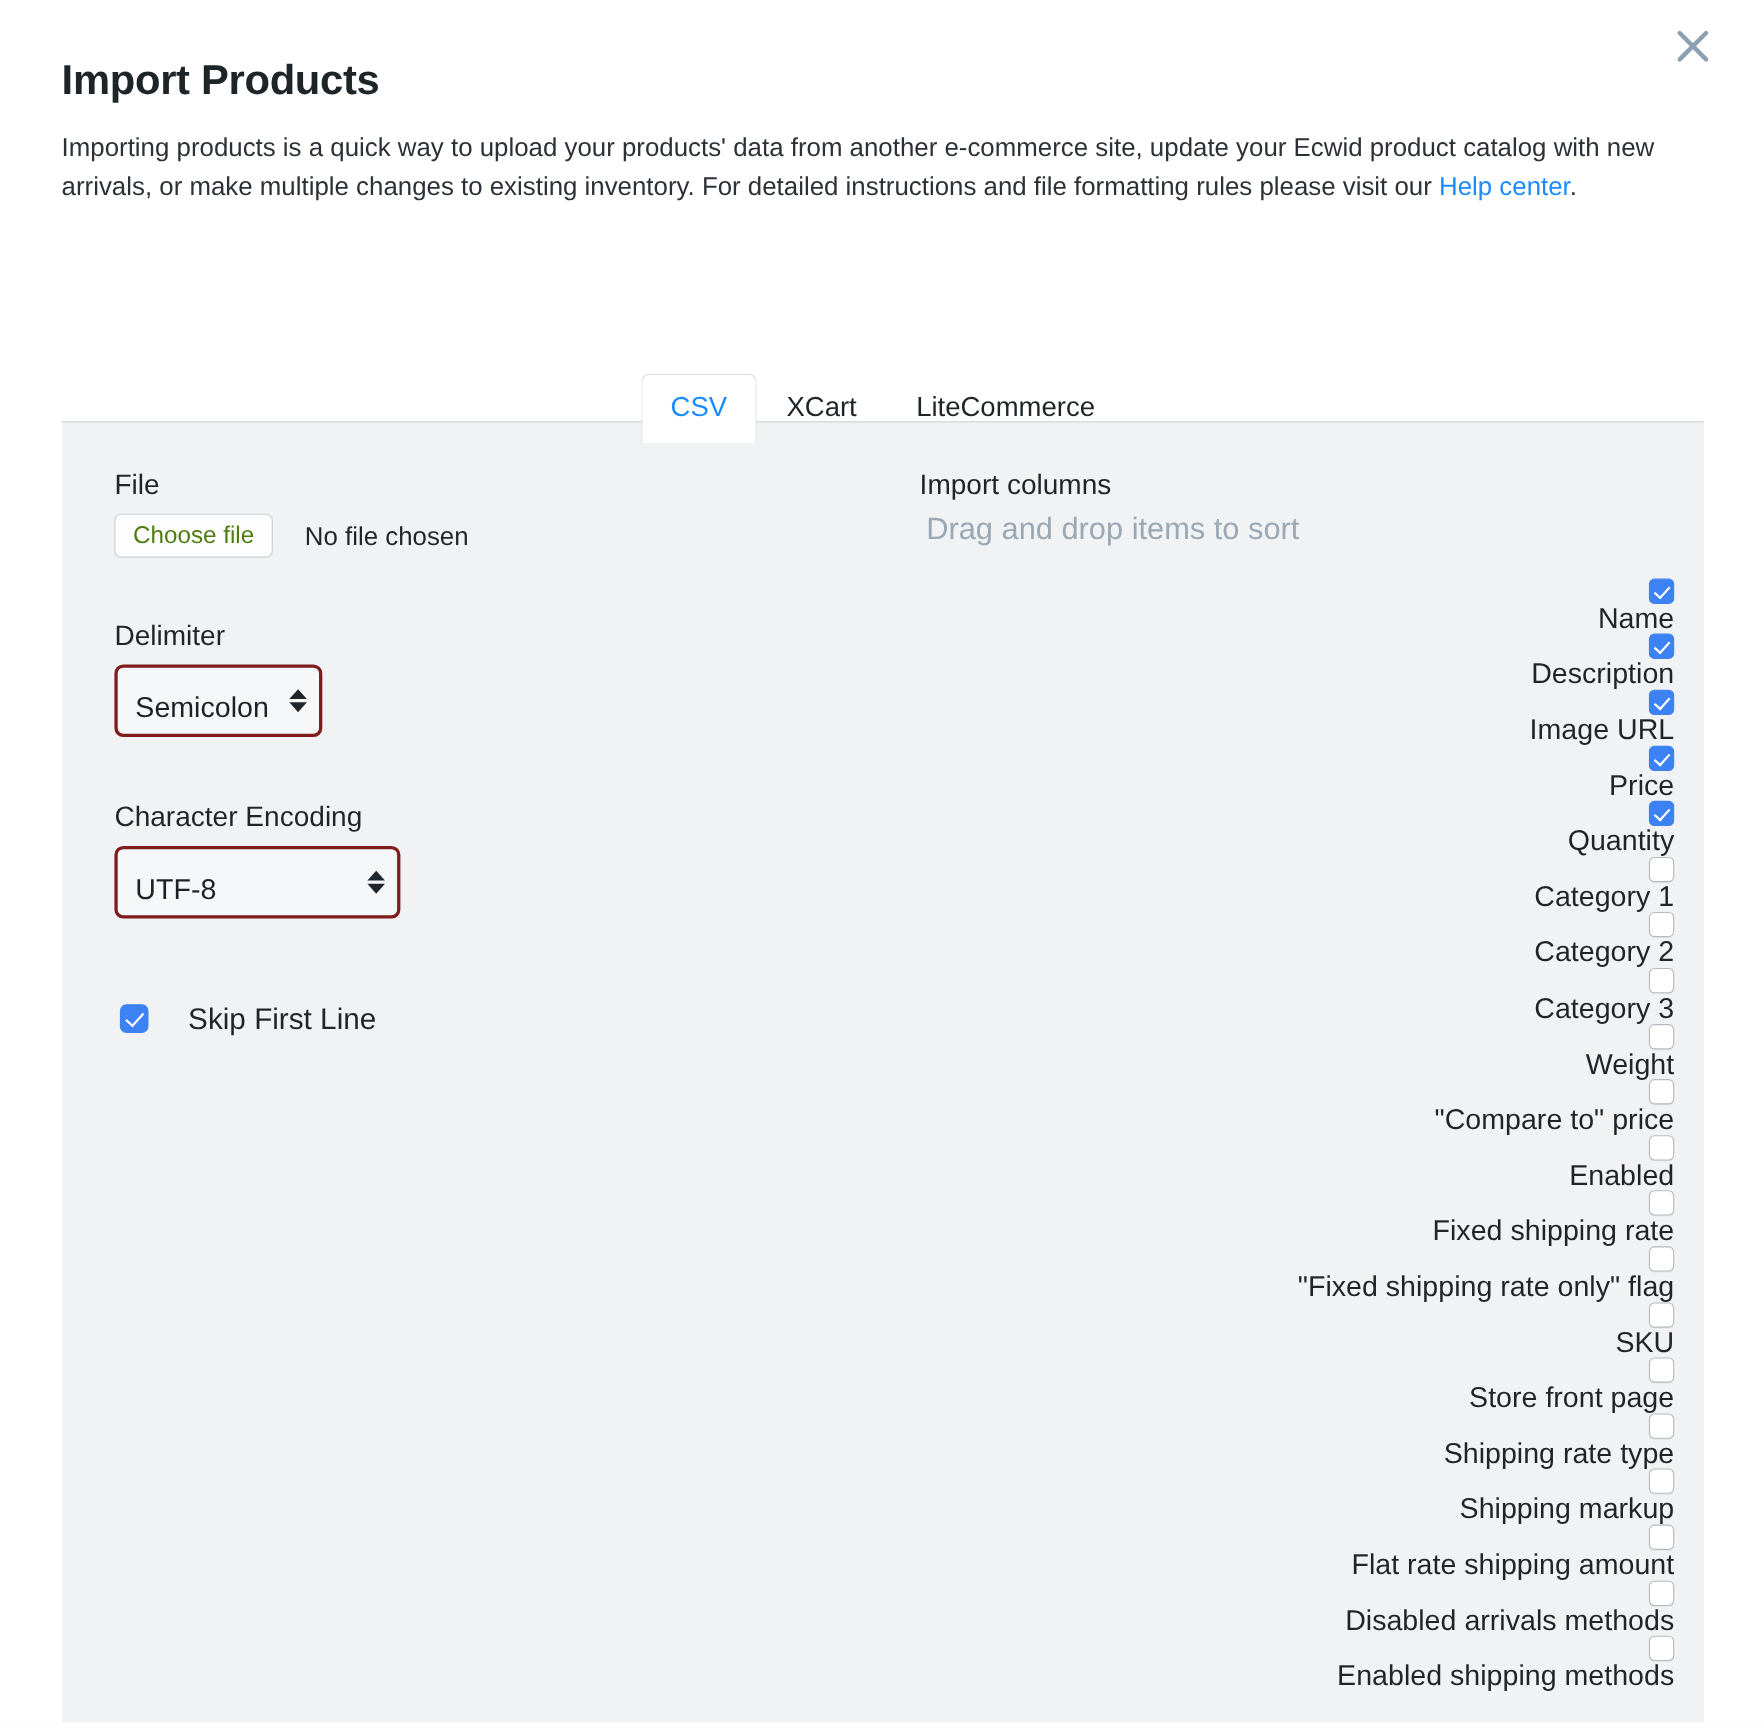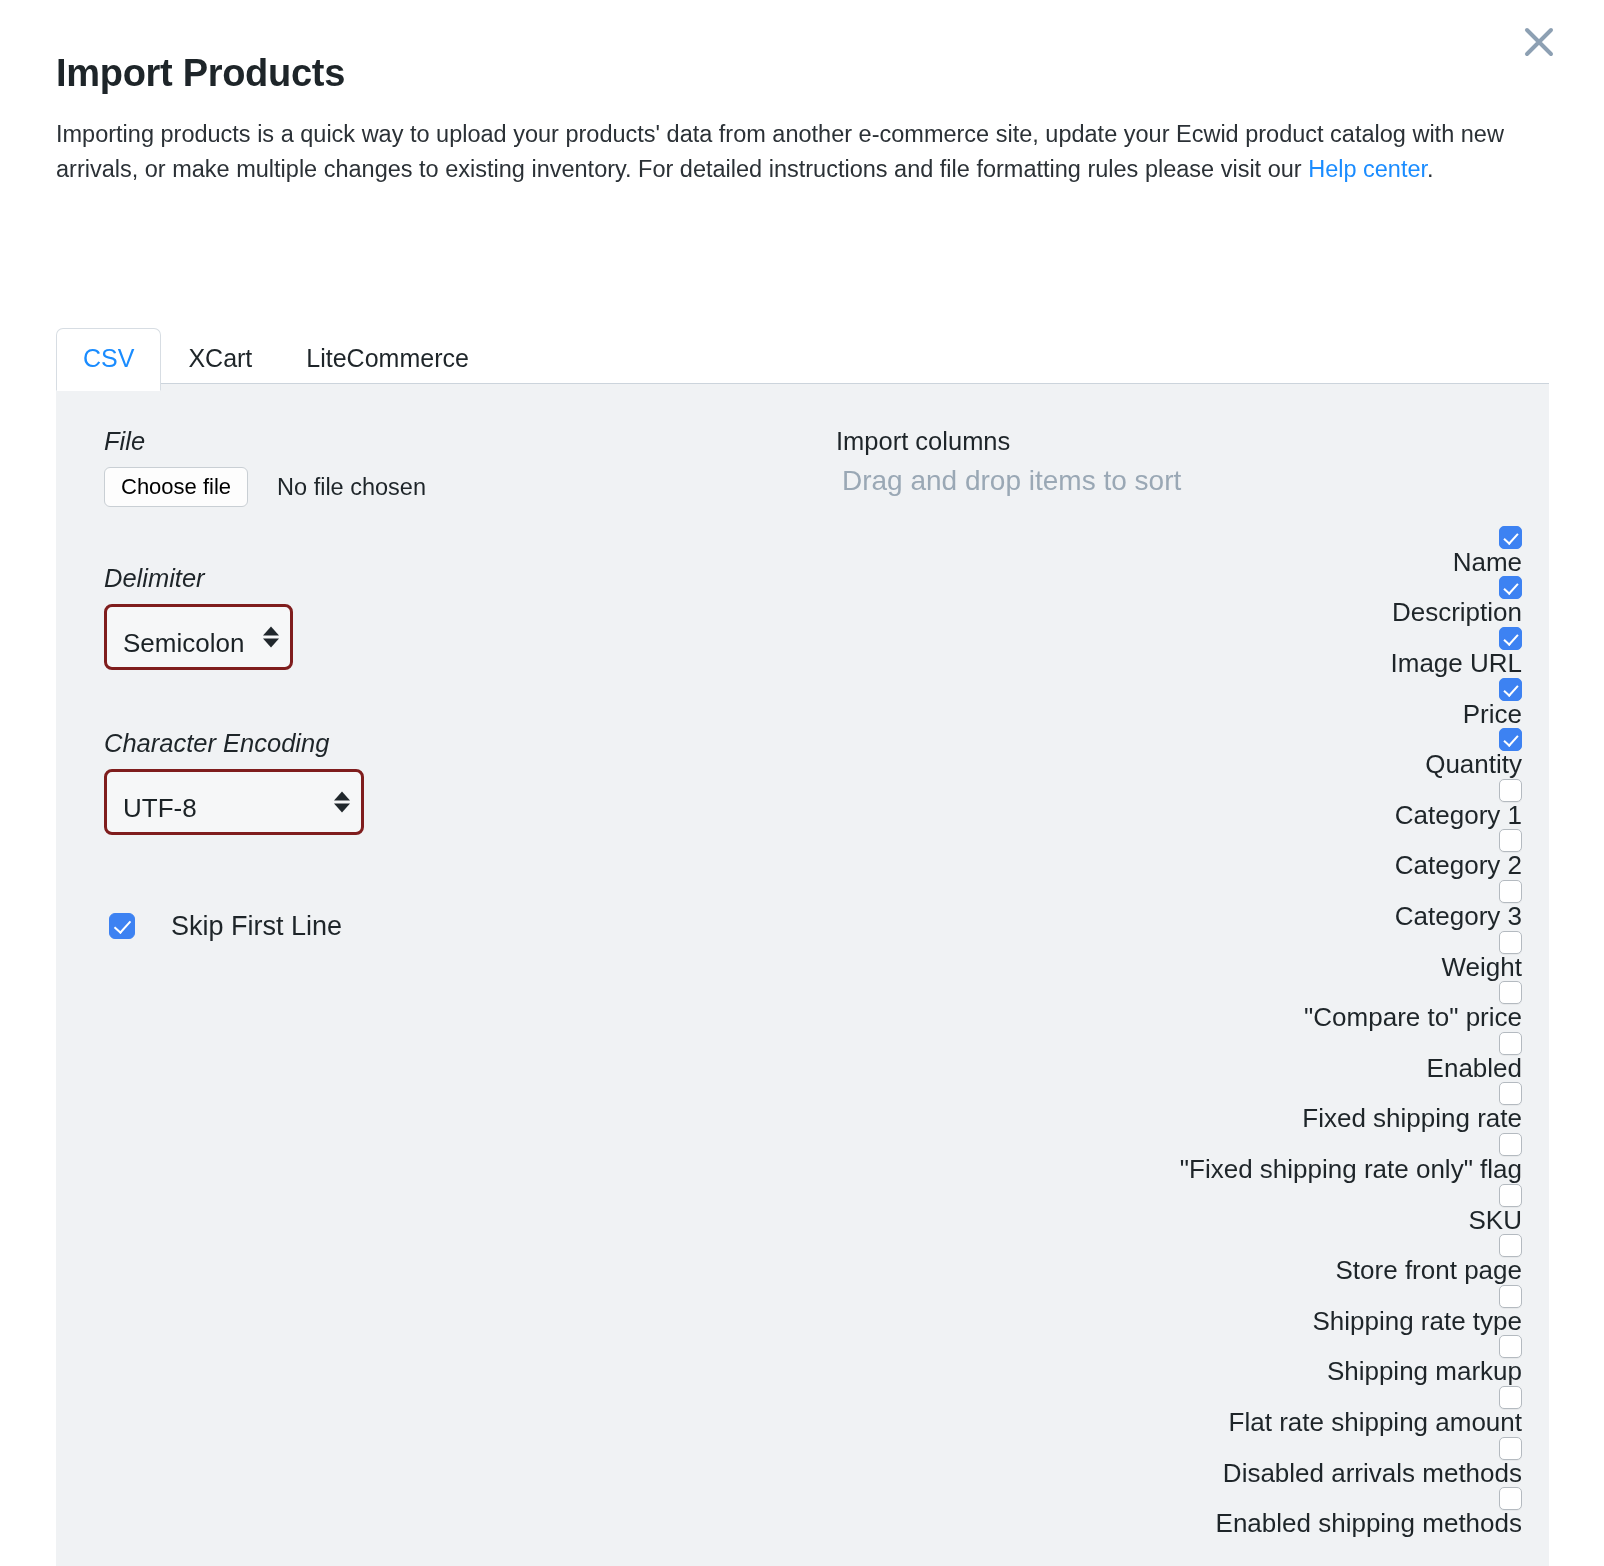--- a/index.html
+++ b/index.html
@@ -63,25 +63,26 @@
   }
   .intro a {
     color: #1a8cff;
     text-decoration: none;
   }
 
   
   .tabs {
     position: absolute;
     left: 56px;
-    top: 312px;
+    top: 324px;
     width: 1493px;
     height: 78px;
     display: flex;
     align-items: flex-end;
+    justify-content: center;
   }
   .tab {
     font-size: 25px;
     color: #1e2529;
     padding: 16px 26px 18px 26px;
     line-height: 1.1;
     cursor: pointer;
     background: transparent;
     border: 1px solid transparent;
     border-bottom: none;
@@ -121,32 +122,31 @@
     left: 48px;
     top: 42px;
     width: 660px;
   }
   .field { margin-bottom: 0; }
   .field-label {
     font-size: 25.5px;
     color: #1e2529;
     line-height: 1.25;
     margin: 0 0 9px 0;
-    font-style: italic;
   }
 
   .file-row {
     display: flex;
     align-items: center;
     gap: 0px;
   }
   .choose-file {
     font-family: "Liberation Sans", sans-serif;
     font-size: 22px;
-    color: #000000;
+    color: #4d7c0f;
     background: #fdfdfd;
     border: 1px solid #c9cfd4;
     border-radius: 6px;
     padding: 5px 16px 6px 16px;
     line-height: 1.25;
     cursor: pointer;
   }
   .no-file {
     font-size: 23.5px;
     color: #1e2529;

